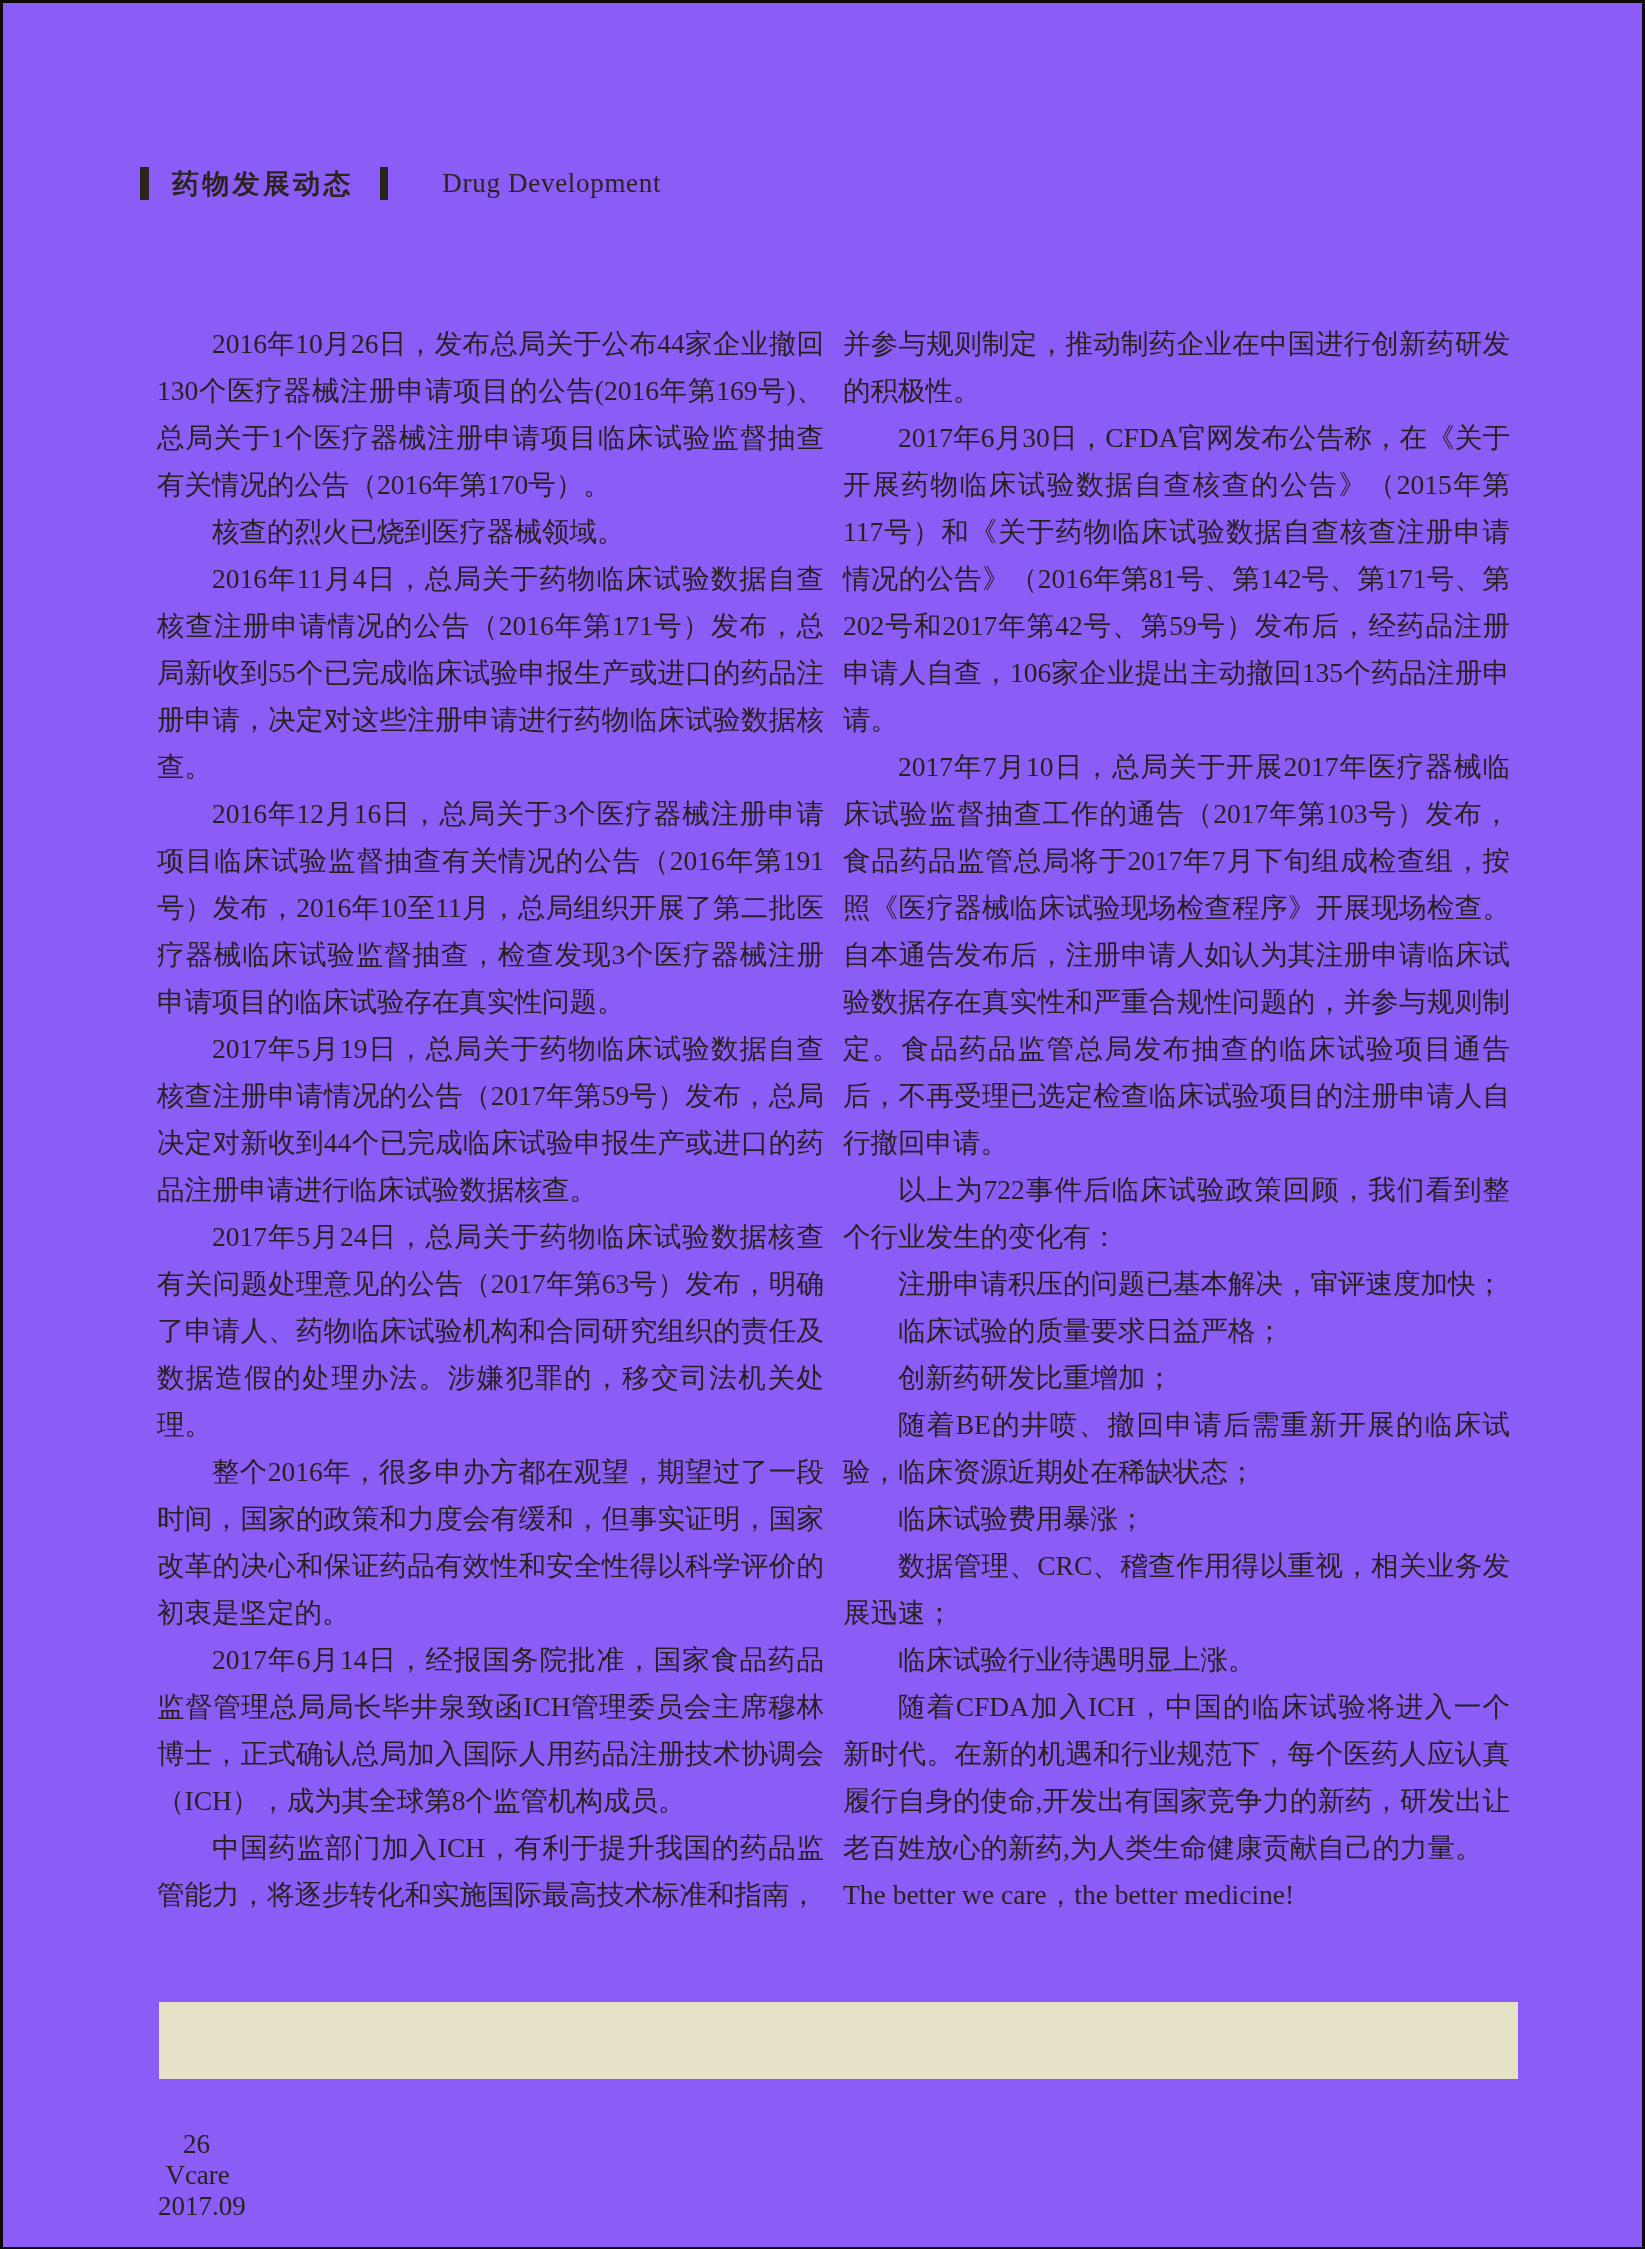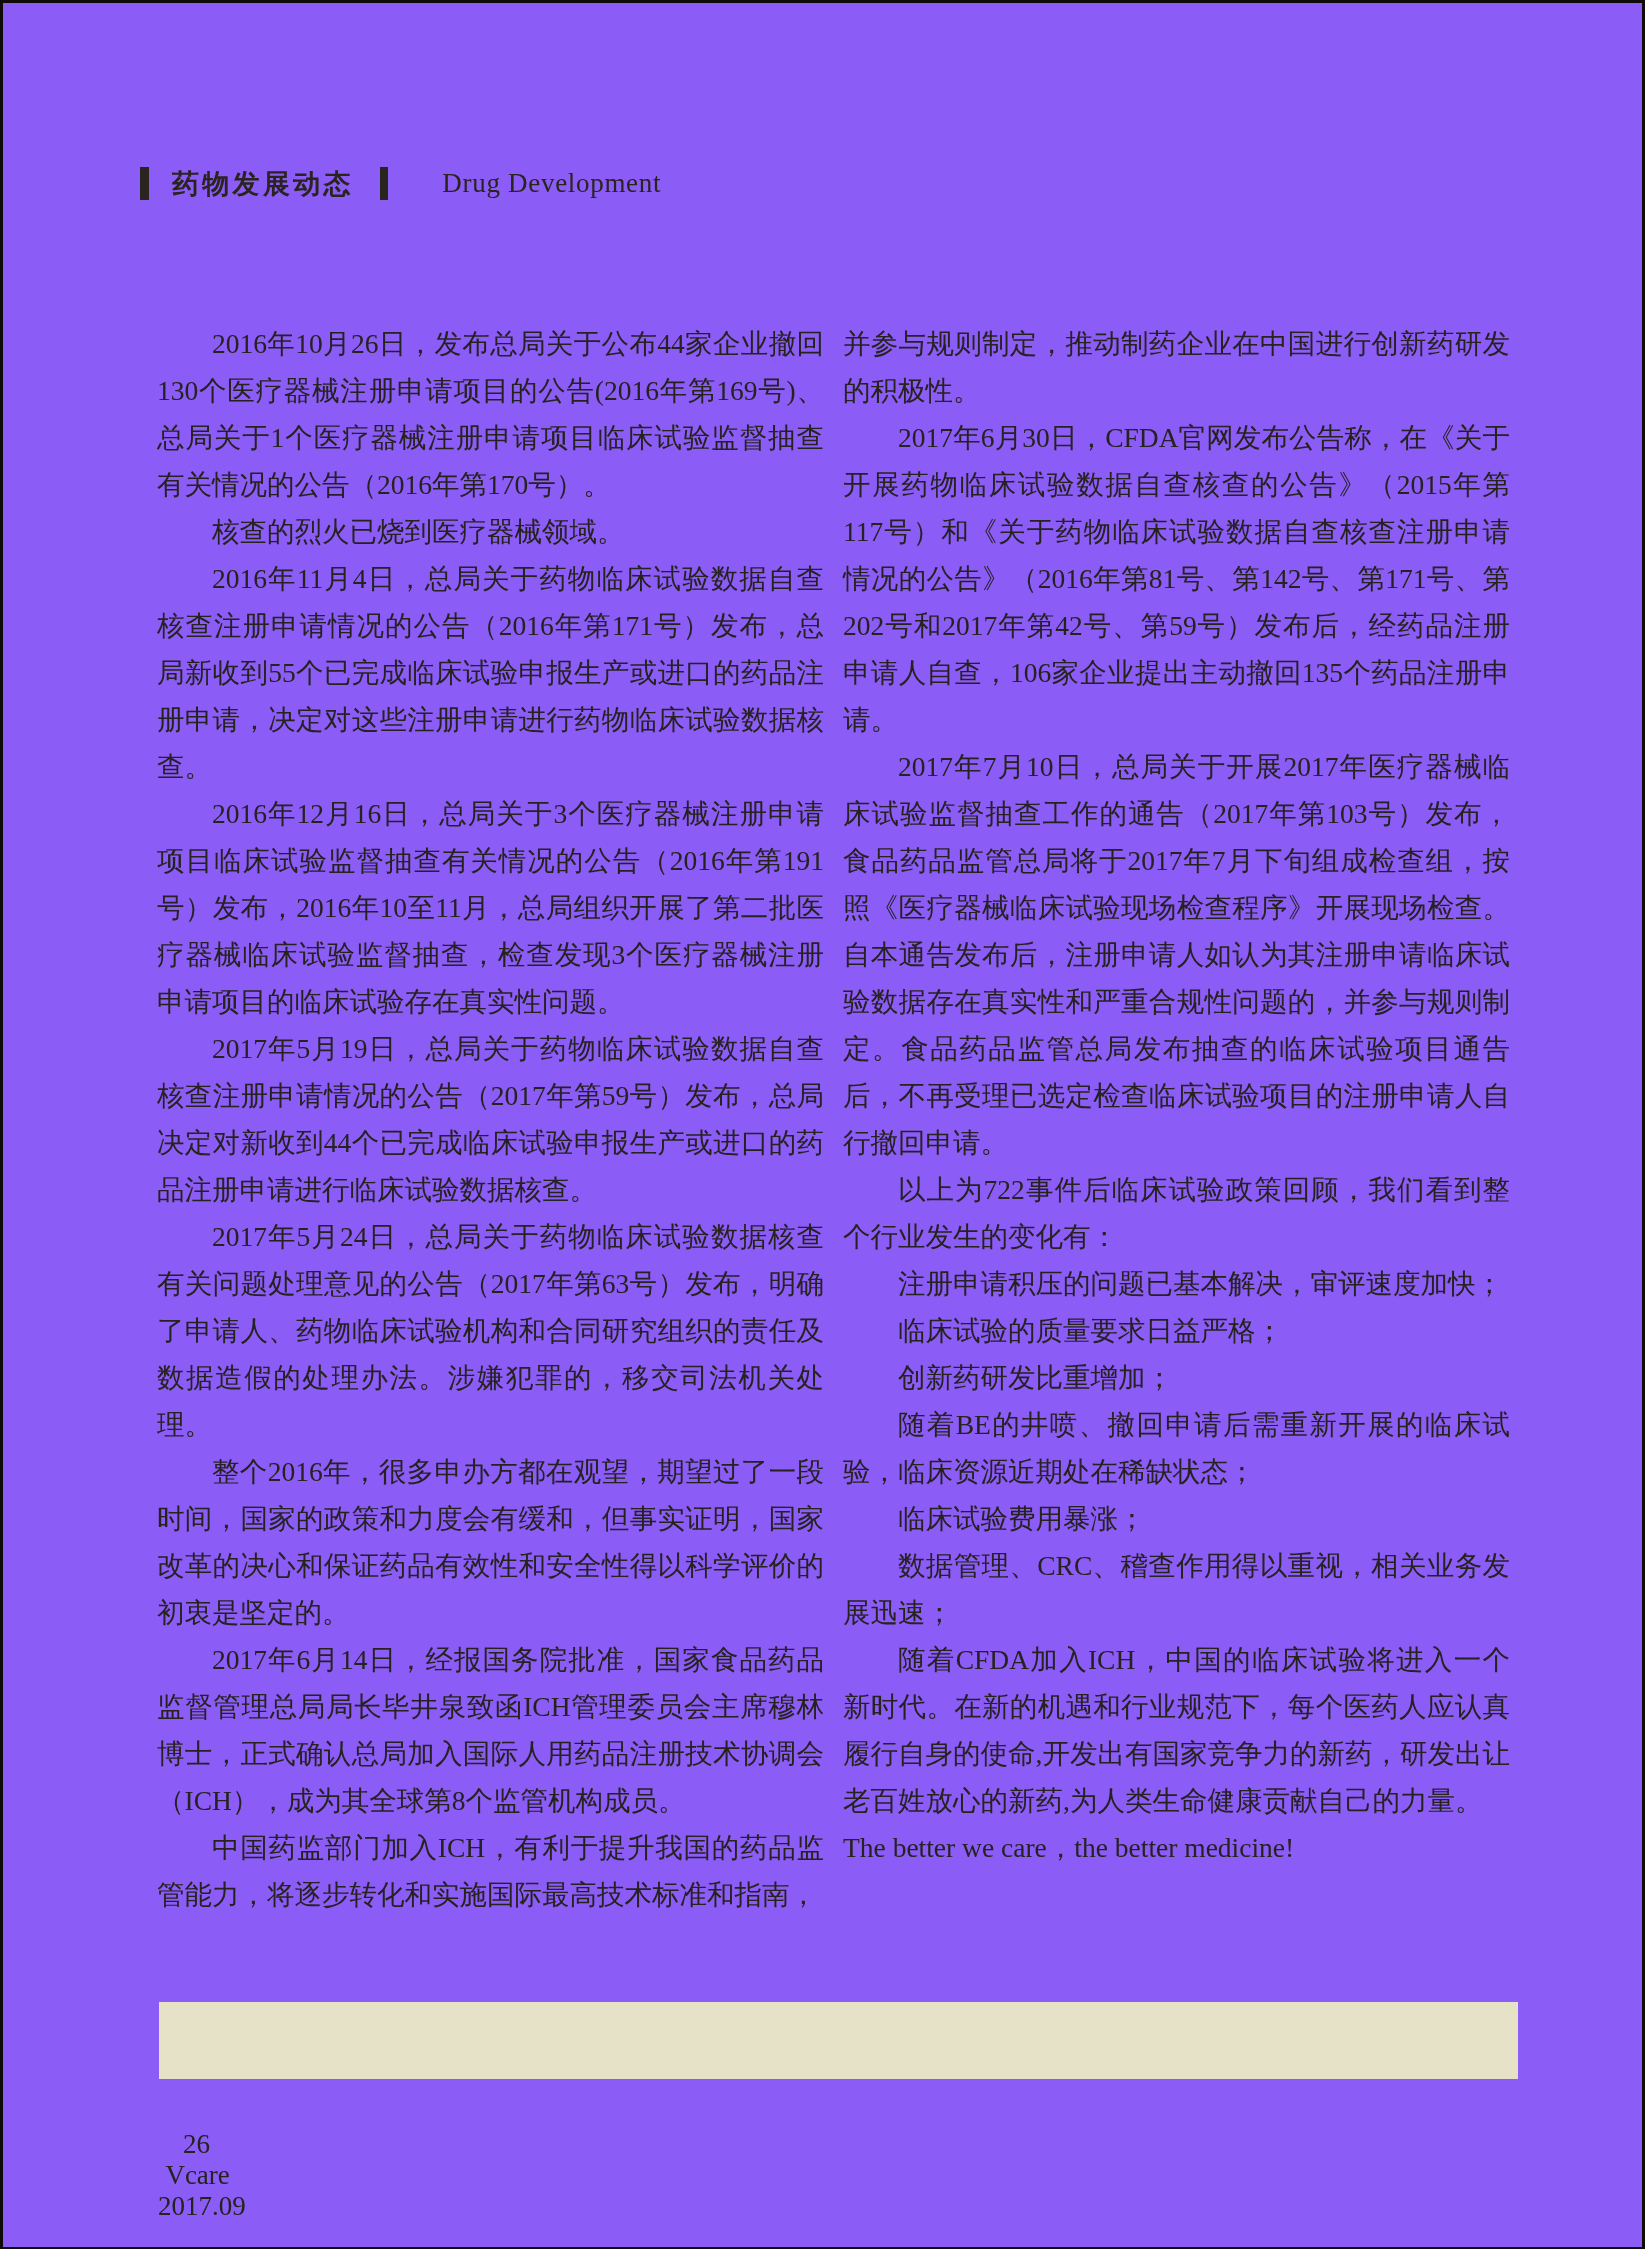--- a/index.html
+++ b/index.html
@@ -121,20 +121,21 @@
     <p>并参与规则制定，推动制药企业在中国进行创新药研发的积极性。</p>
     <p class="indent">2017年6月30日，CFDA官网发布公告称，在《关于开展药物临床试验数据自查核查的公告》（2015年第117号）和《关于药物临床试验数据自查核查注册申请情况的公告》（2016年第81号、第142号、第171号、第202号和2017年第42号、第59号）发布后，经药品注册申请人自查，106家企业提出主动撤回135个药品注册申请。</p>
     <p class="indent">2017年7月10日，总局关于开展2017年医疗器械临床试验监督抽查工作的通告（2017年第103号）发布，食品药品监管总局将于2017年7月下旬组成检查组，按照《医疗器械临床试验现场检查程序》开展现场检查。自本通告发布后，注册申请人如认为其注册申请临床试验数据存在真实性和严重合规性问题的，并参与规则制定。食品药品监管总局发布抽查的临床试验项目通告后，不再受理已选定检查临床试验项目的注册申请人自行撤回申请。</p>
     <p class="indent">以上为722事件后临床试验政策回顾，我们看到整个行业发生的变化有：</p>
     <p class="indent">注册申请积压的问题已基本解决，审评速度加快；</p>
     <p class="indent">临床试验的质量要求日益严格；</p>
     <p class="indent">创新药研发比重增加；</p>
     <p class="indent">随着BE的井喷、撤回申请后需重新开展的临床试验，临床资源近期处在稀缺状态；</p>
     <p class="indent">临床试验费用暴涨；</p>
     <p class="indent">数据管理、CRC、稽查作用得以重视，相关业务发展迅速；</p>
+    <p class="indent">临床试验行业待遇明显上涨。</p>
     <p class="indent">随着CFDA加入ICH，中国的临床试验将进入一个新时代。在新的机遇和行业规范下，每个医药人应认真履行自身的使命,开发出有国家竞争力的新药，研发出让老百姓放心的新药,为人类生命健康贡献自己的力量。</p>
     <p>The better we care，the better medicine!</p>
   </div>
 
   <div class="accent-band"></div>
 
   <div class="footer">
     <span class="page-num">26</span>
     <span class="vbar-sm b1"></span>
     <span class="mag">Vcare</span>

